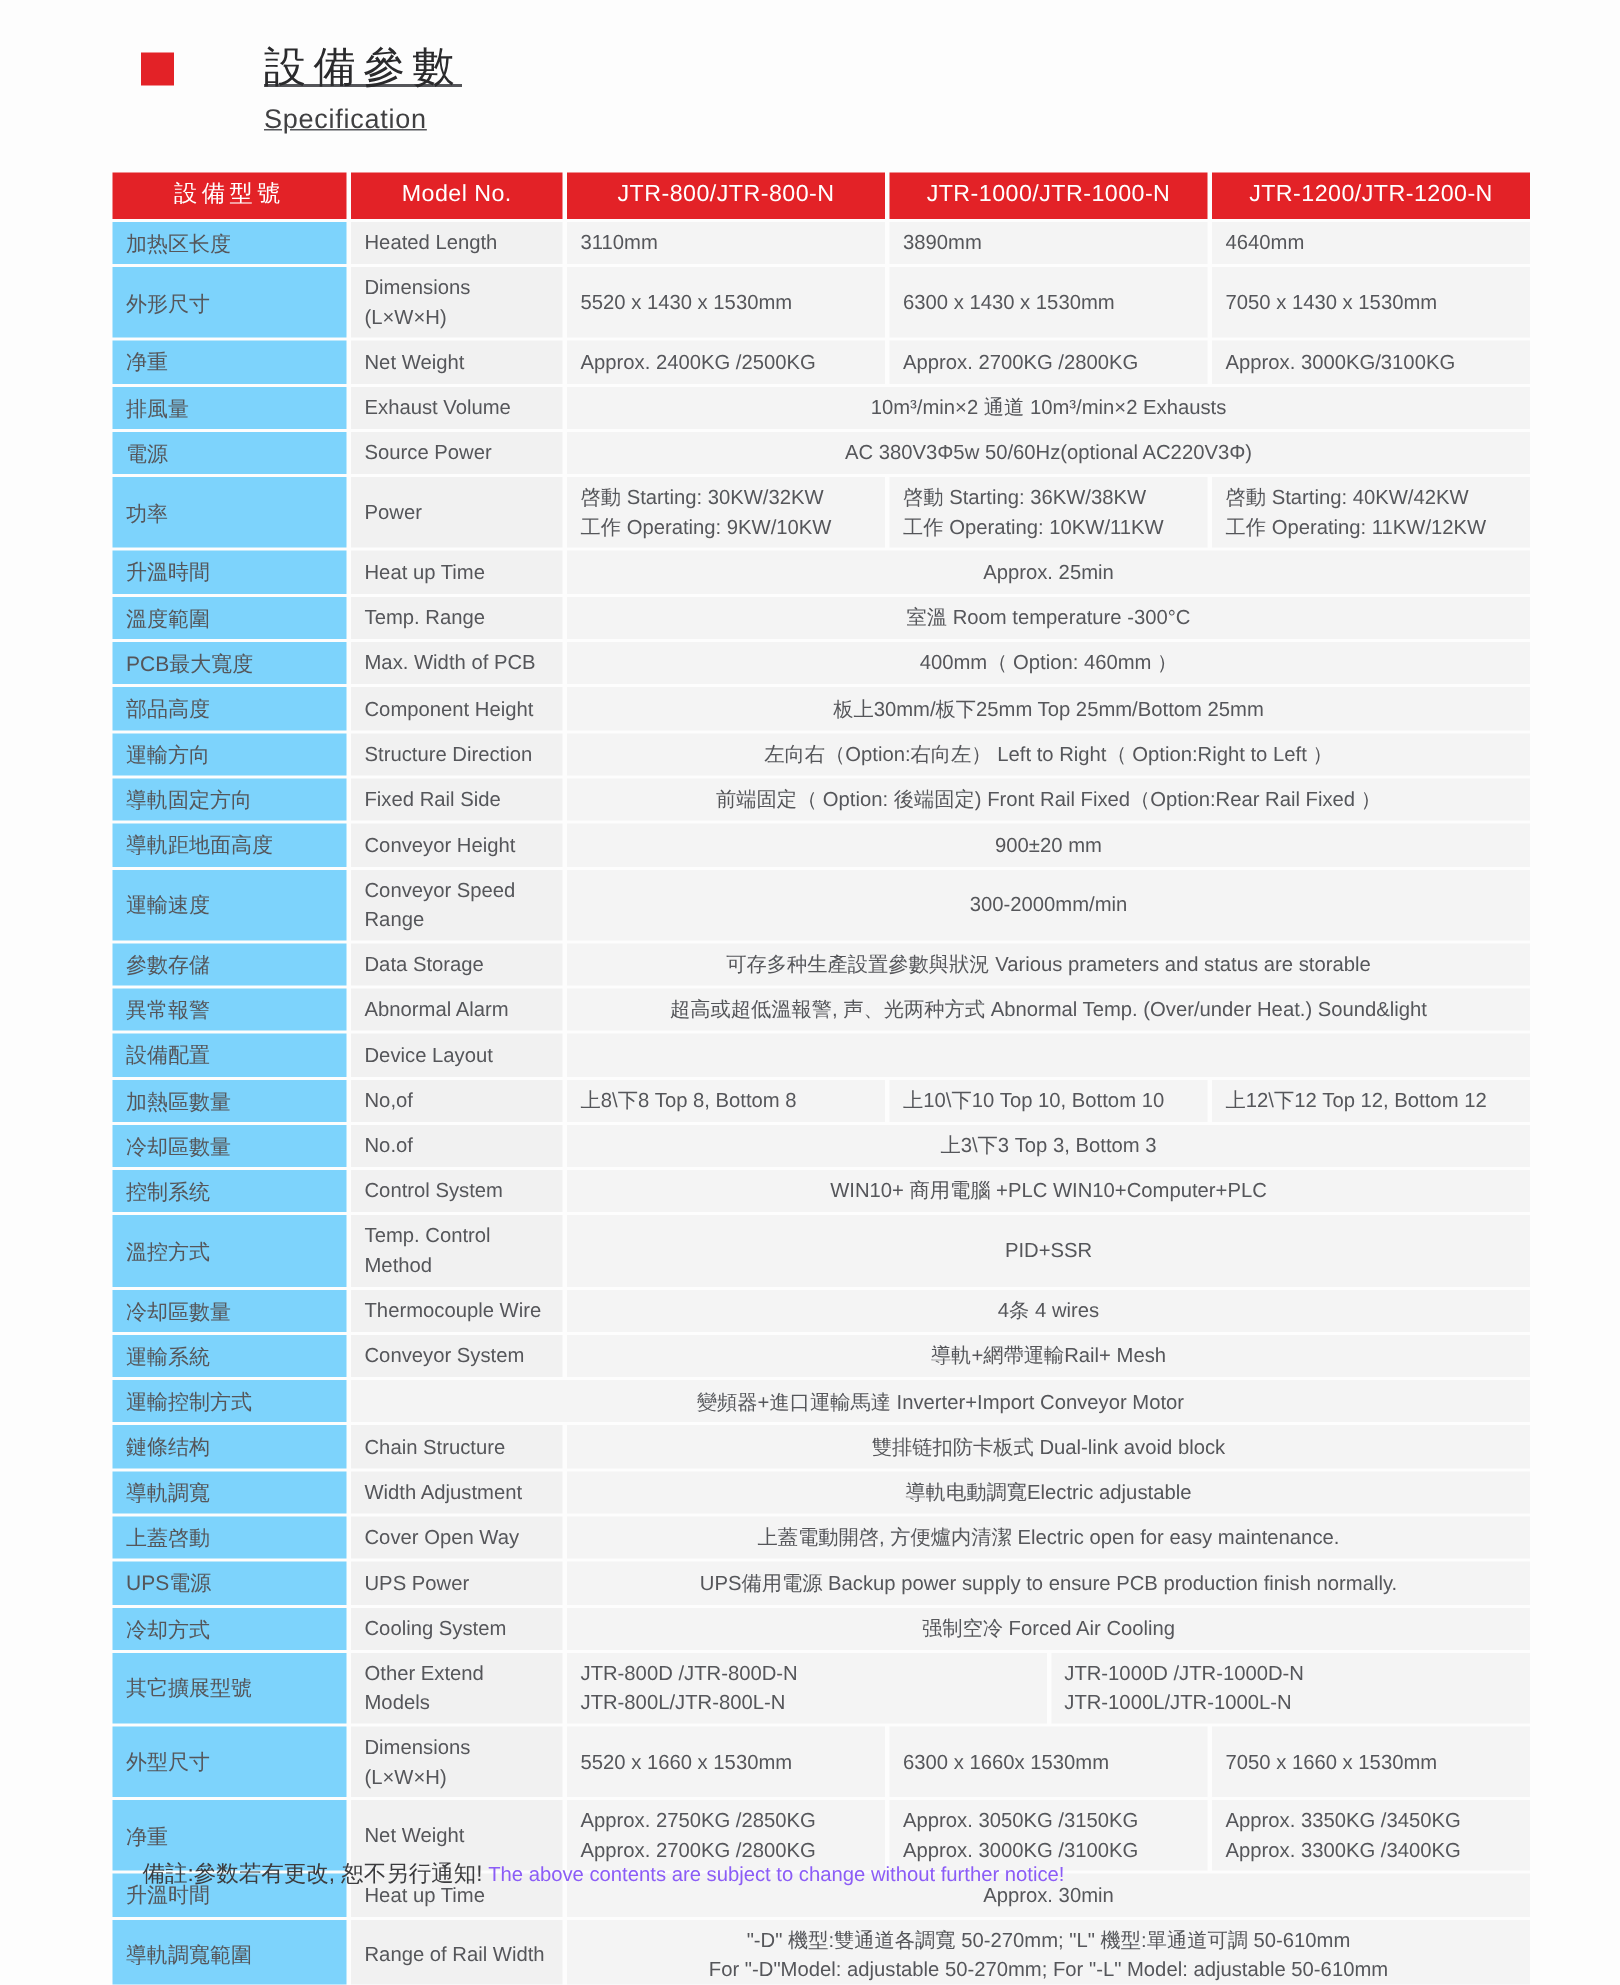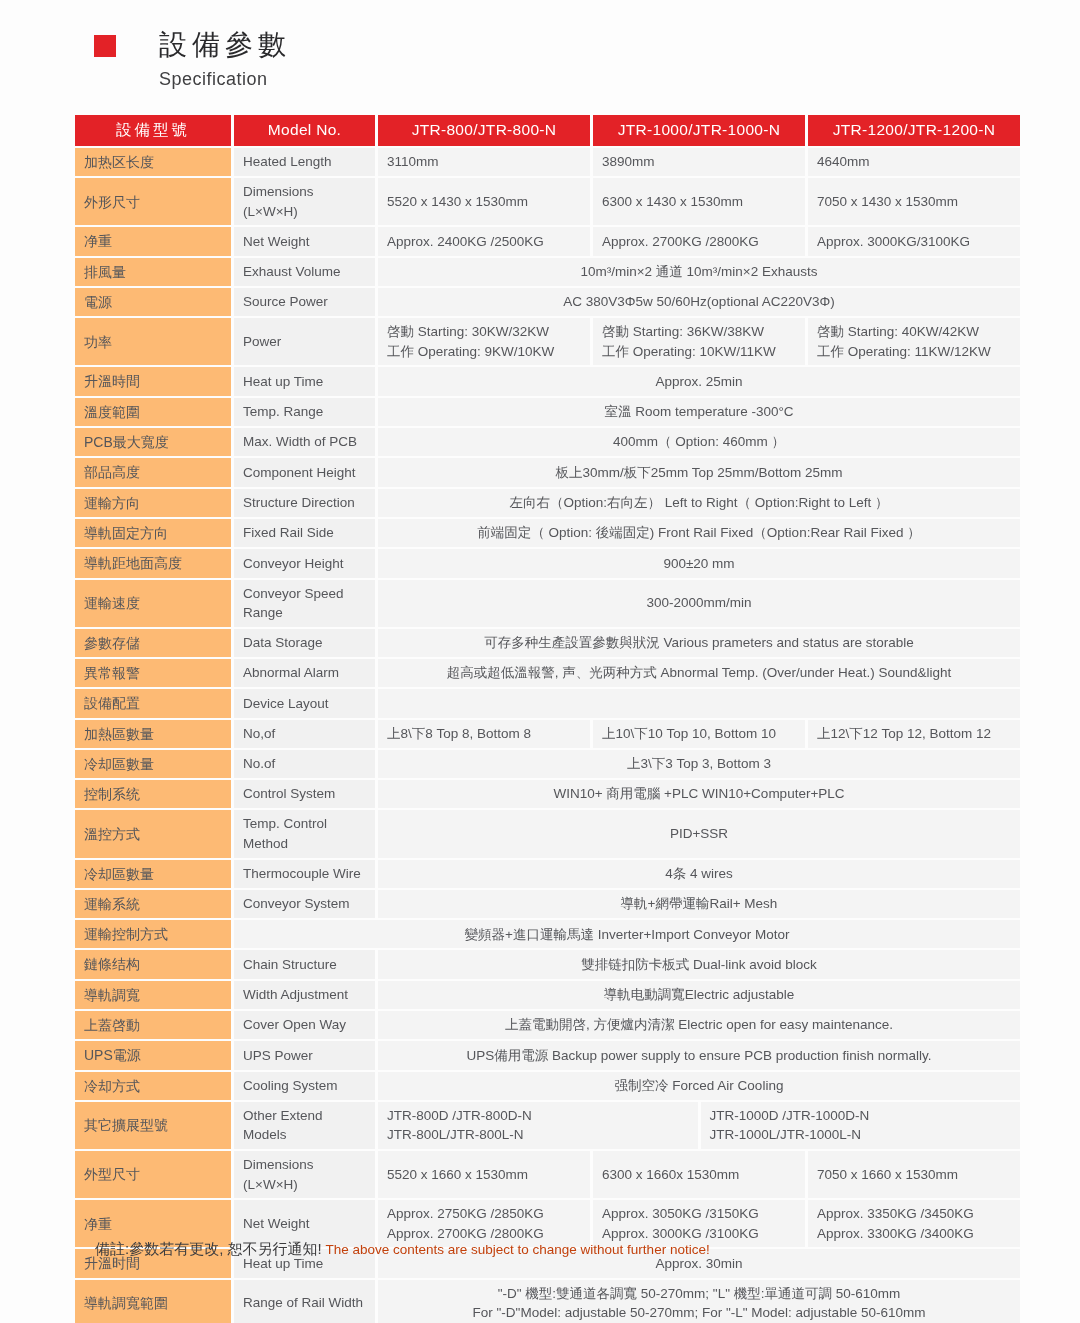--- a/index.html
+++ b/index.html
@@ -8,47 +8,47 @@
   body {
     width:1080px; height:1323px; background:#fdfdfd;
     font-family:"Liberation Sans","DejaVu Sans",sans-serif;
     color:var(--txt);
   }
   .page { position:relative; width:1080px; height:1323px; overflow:hidden; }
 
   
   .title-block { position:absolute; left:94px; top:28px; display:flex; align-items:flex-start; }
   .bullet { width:22px; height:22px; background:var(--accent); margin-top:7px; flex:none; }
-  .title-texts { margin-left:43px; }
+  .title-texts { margin-left:60px;text-decoration:underline; }
   .page-title { margin:0; font-size:28px; font-weight:500; color:#2a2a2c; letter-spacing:5px; line-height:1.2; }
   .page-subtitle { margin-top:7px; font-size:18px; color:#404042; letter-spacing:0.5px; }
 
   
   .spec-table { position:absolute; left:75px; top:115px; width:945px; }
   .t-row { display:flex; gap:3px; margin-top:2px; }
   .t-row:first-child { margin-top:0; }
   .cell {
     background:#f3f3f3; font-size:13.5px; line-height:1.45;
     display:flex; flex-direction:column; justify-content:center;
     padding:4px 9px; min-height:27px;
   }
-  .c-zh { width:156px; flex:none; background:#fdba74; font-size:14px; }
+  .c-zh { width:156px; flex:none; background:#7dd3fc; font-size:14px; }
   .c-en { width:141px; flex:none; background:#f1f1f1; }
   .c-val { flex:1 1 0; background:#f4f4f4; }
   .c-span { flex:1 1 0; background:#f4f4f4; text-align:center; align-items:center; }
   .t-row.header .cell {
     background:var(--accent); color:#ffffff; font-size:15.5px;
     align-items:center; text-align:center; min-height:31px; padding:2px 4px;
     justify-content:center; letter-spacing:0.3px;
   }
   .t-row.header .c-zh { letter-spacing:3px; }
 
   
   .footnote { position:absolute; left:95px; top:1240px; font-size:15px; color:#3c3c3e; }
-  .footnote .en { font-size:13.5px; color:#c2410c; }
+  .footnote .en { font-size:13.5px; color:#8b5cf6; }
 </style>
 </head>
 <body>
 
 <div class="page">
 
   <div class="title-block">
     <span class="bullet"></span>
     <div class="title-texts">
       <h1 class="page-title">設備參數</h1>

